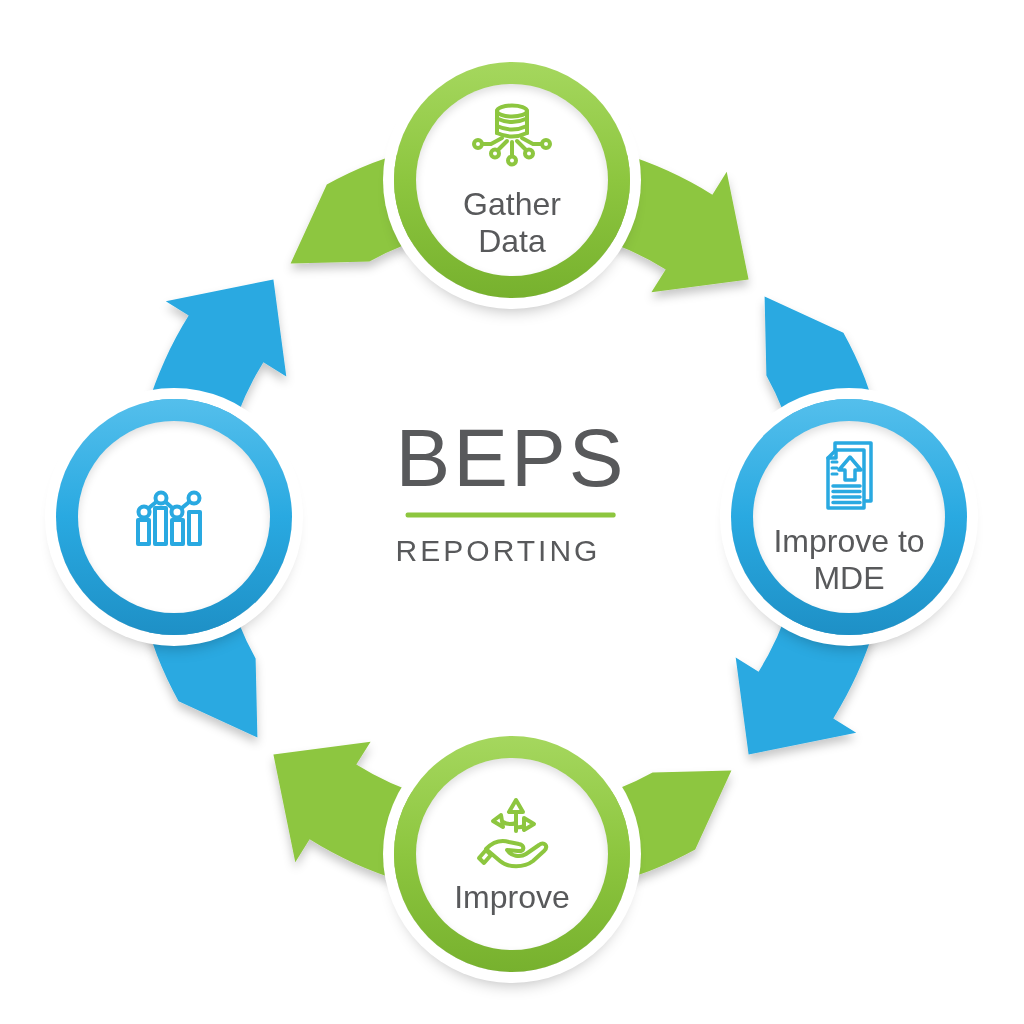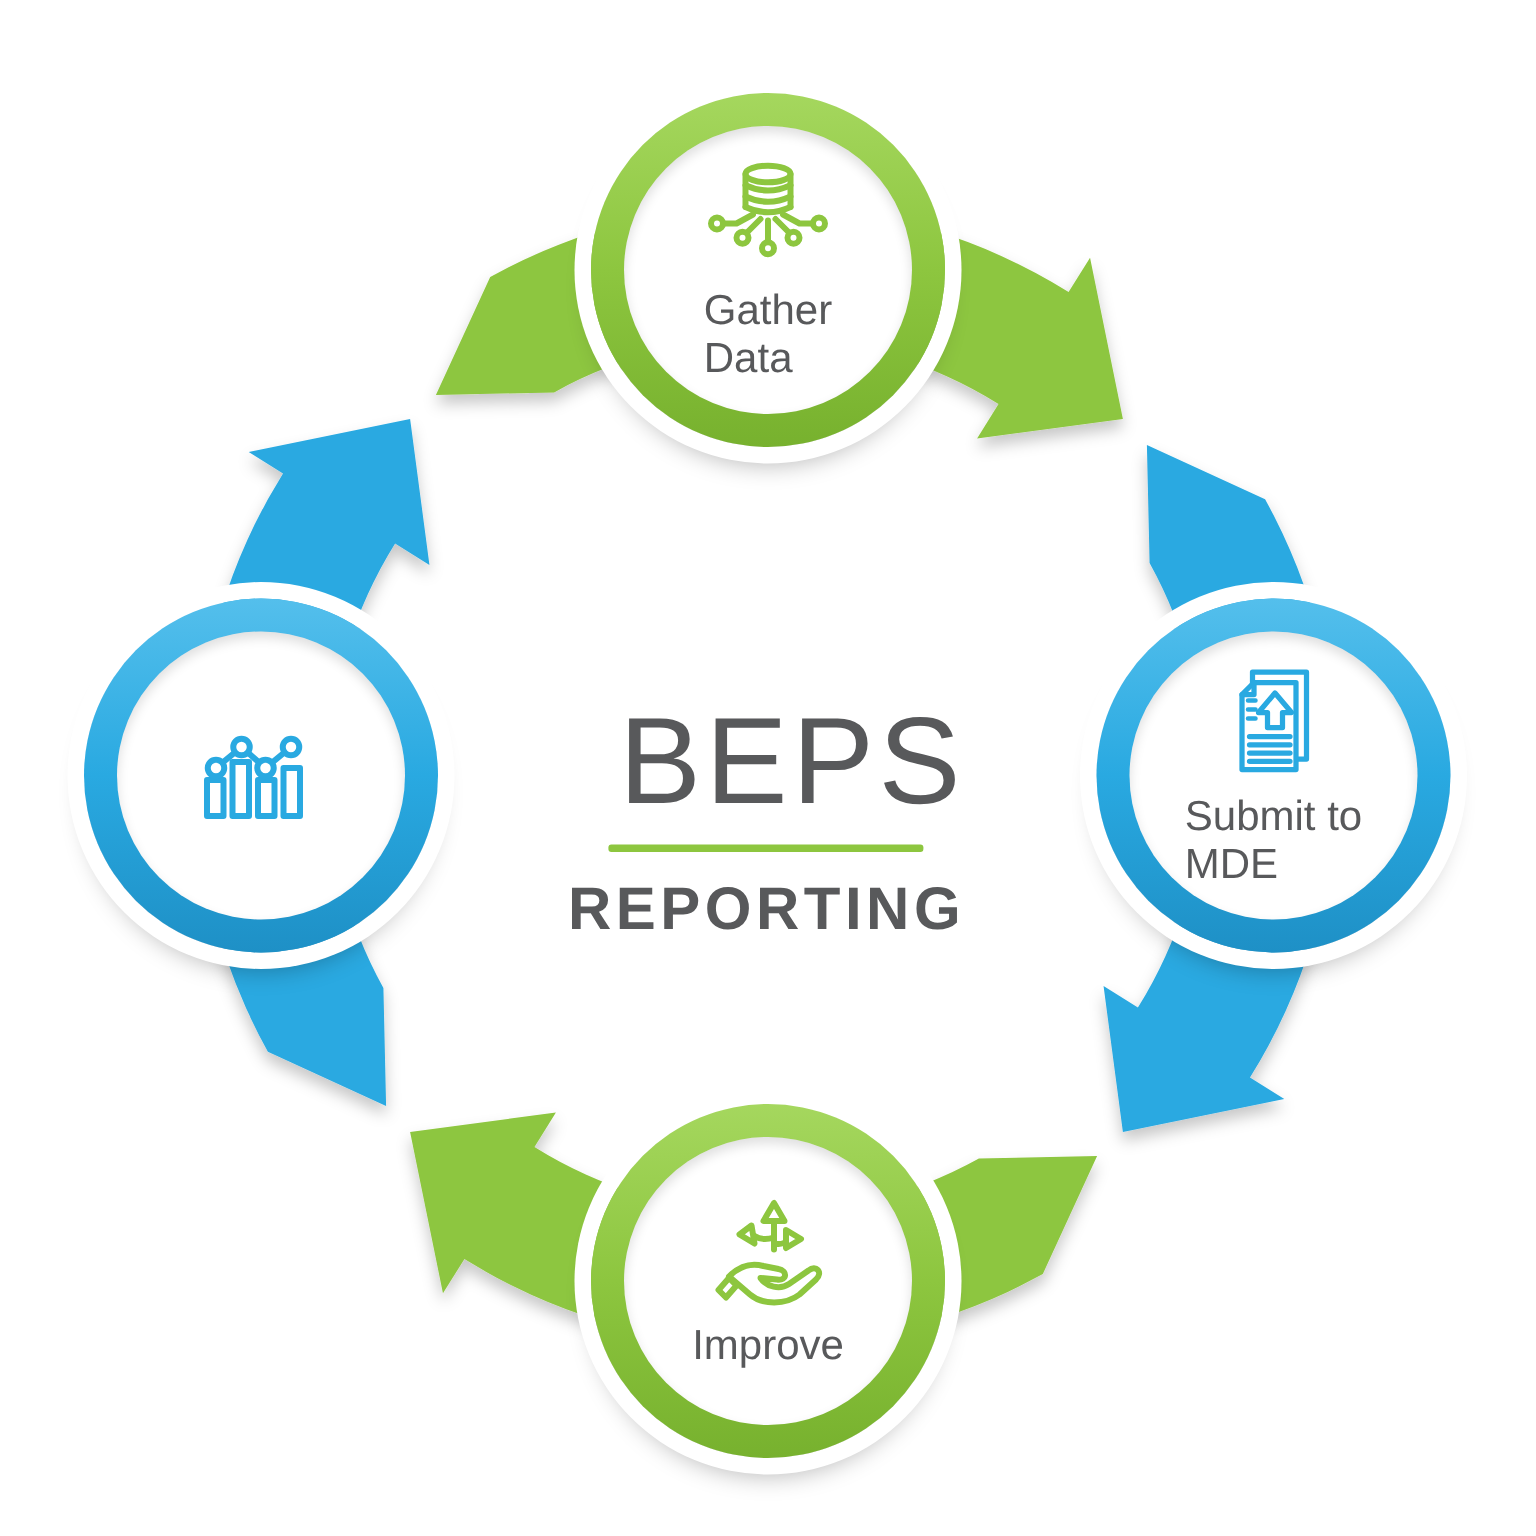--- a/index.html
+++ b/index.html
@@ -23,40 +23,40 @@
   }
   .node.green .ring{background:linear-gradient(180deg,#a5d75e 0%,#8DC63F 50%,#77b12e 100%);}
   .node.blue  .ring{background:linear-gradient(180deg,#54bfec 0%,#29A9E1 50%,#1e90c6 100%);}
   .inner{
     position:absolute;left:22px;top:22px;width:192px;height:192px;border-radius:50%;
     background:#fff;box-shadow:inset 0 4px 8px rgba(0,0,0,0.13);
     display:flex;flex-direction:column;align-items:center;justify-content:center;
   }
   .icon{display:block;margin-bottom:2px;}
   .label{
-    color:var(--text);font-size:28px;line-height:1.15;
+    text-align:center;color:var(--text);font-size:32px;line-height:1.15;
   }
   .label span{display:block;}
   
   .pos-top{left:394px;top:62px;}
   .pos-right{left:731px;top:399px;}
   .pos-bottom{left:394px;top:736px;}
   .pos-left{left:56px;top:399px;}
   .center-block{
-    position:absolute;left:511px;top:548px;transform:translate(-50%,-50%);
-    text-align:right;z-index:2;
+    position:absolute;left:511px;top:492px;transform:translate(-50%,-50%);
+    text-align:left;z-index:2;
   }
   .center-title{
     font-size:82px;color:var(--text);letter-spacing:3px;line-height:1;
   }
   .center-divider{
     width:210px;height:5px;background:var(--green);margin:14px auto 16px;border-radius:2px;
   }
   .center-subtitle{
-    font-size:40px;font-weight:bold;color:var(--text);letter-spacing:3px;
+    font-size:30px;font-weight:normal;color:var(--text);letter-spacing:3px;
   }
 </style>
 </head>
 <body>
 
 <div id="stage">
 
   <svg id="arrows-svg" width="1024" height="1024" viewBox="0 0 1024 1024">
     <defs>
       <filter id="arrow-shadow" x="-20%" y="-20%" width="140%" height="140%">
@@ -106,21 +106,21 @@
           <g fill="none" stroke="var(--blue)" stroke-width="3.5" stroke-linecap="round" stroke-linejoin="round">
             <rect x="-14" y="-36" width="36" height="58" fill="#fff"></rect>
             <path d="M-13,-29 H15 V29 H-21 V-21 Z" fill="#fff"></path>
             <path d="M-13,-29 V-21 H-21"></path>
             <path d="M-4,1 V-9 H-10 L1,-22 L12,-9 H6 V1 Z"></path>
             <path d="M-17,-17 H-12 M-17,-11 H-12 M-17,-5 H-12" stroke-width="3"></path>
             <path d="M-16,7 H11 M-16,12.5 H11 M-16,18 H11 M-16,23.5 H11" stroke-width="3.5"></path>
           </g>
         </svg>
         <div class="label">
-          <span>Submit to</span>
+          <span>Improve to</span>
           <span>MDE</span>
         </div>
       </div>
     </div>
   </div>
 
   <div class="node green pos-bottom">
     <div class="ring">
       <div class="inner">
         <svg class="icon" width="100" height="84" viewBox="-50 -42 100 84">

